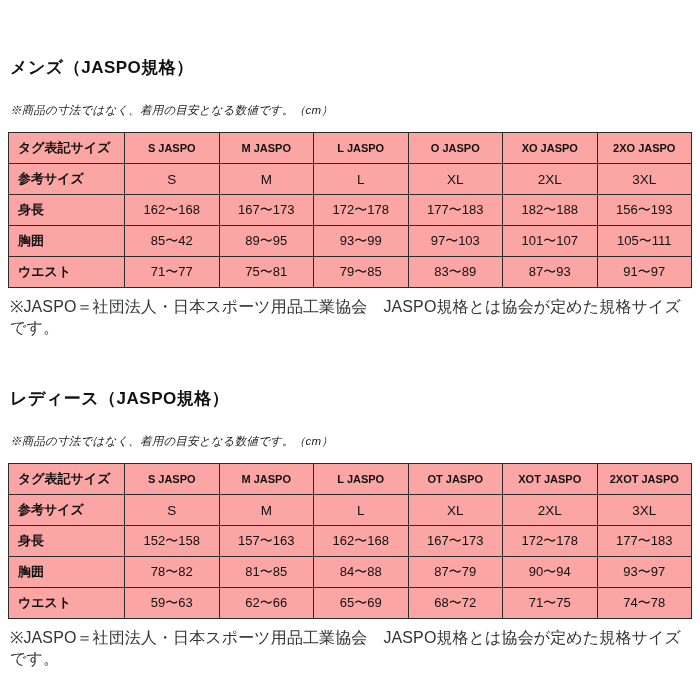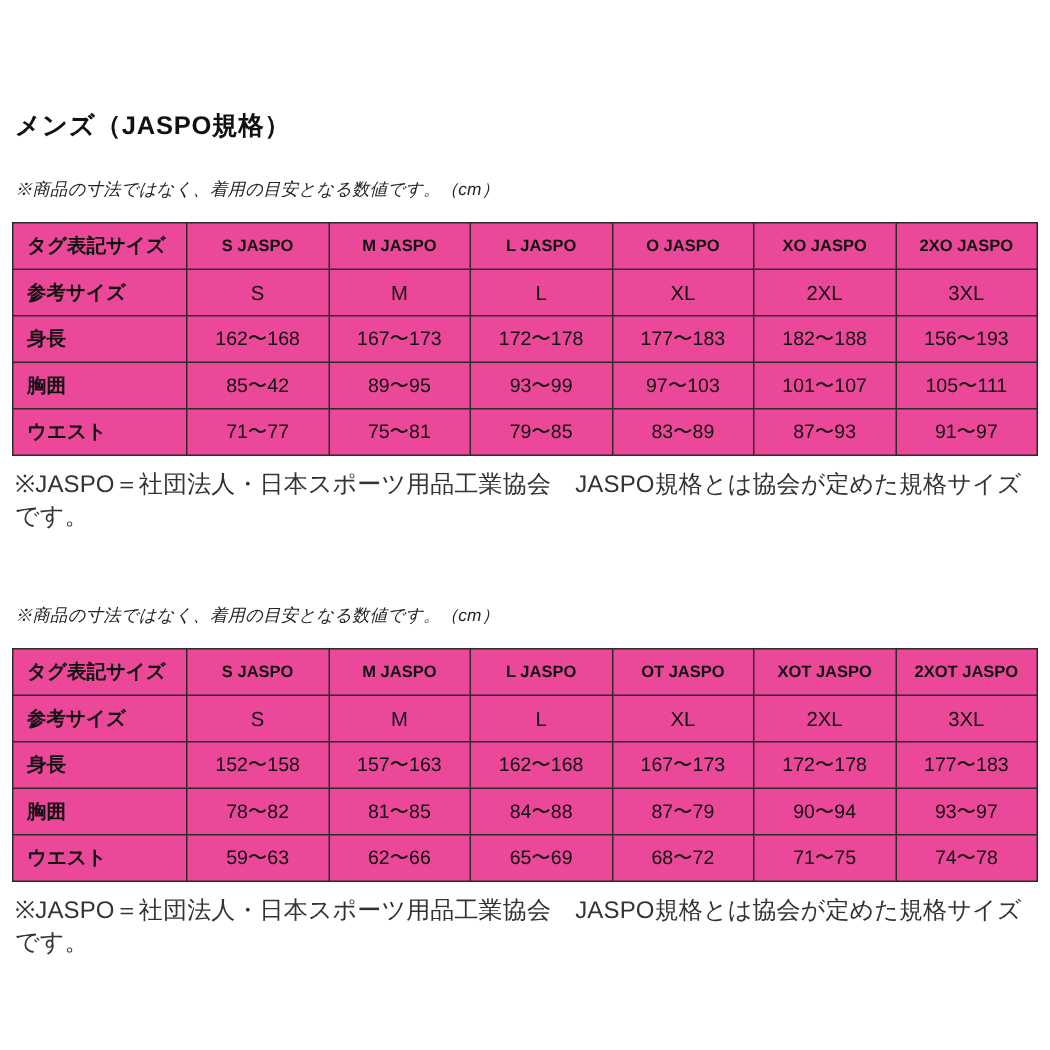--- a/index.html
+++ b/index.html
@@ -11,21 +11,21 @@
     height: 700px;
     background: #ffffff;
     font-family: "Liberation Sans", sans-serif;
     color: #1a1a1a;
     overflow: hidden;
   }
   .page {
     width: 700px;
     height: 700px;
     box-sizing: border-box;
-    padding: 16px 8px;
+    padding: 0 8px;
     position: relative;
   }
   .section {
     width: 684px;
     margin: 0 auto;
   }
   .section-men {
     padding-top: 56px;
   }
   .section-ladies {
@@ -42,21 +42,21 @@
     font-size: 11.5px;
     color: #222222;
     margin: 0 0 14px 2px;
     letter-spacing: 0.2px;
     font-style: italic;
   }
   table.size-table {
     border-collapse: collapse;
     width: 684px;
     table-layout: fixed;
-    background: #ec4899;
+    background: #fca5a5;
   }
   table.size-table td {
     border: 1px solid #2b2b2b;
     height: 31px;
     font-size: 13px;
     text-align: center;
     vertical-align: middle;
     padding: 0 2px;
     color: #111111;
     box-sizing: border-box;
@@ -140,20 +140,21 @@
           <td class="data-cell">87〜93</td>
           <td class="data-cell">91〜97</td>
         </tr>
       </tbody>
     </table>
 
     <p class="table-footnote">※JASPO＝社団法人・日本スポーツ用品工業協会　JASPO規格とは協会が定めた規格サイズです。</p>
   </div>
 
   <div class="section section-ladies">
+    <h2 class="section-title">レディース（JASPO規格）</h2>
     <p class="section-note">※商品の寸法ではなく、着用の目安となる数値です。（cm）</p>
 
     <table class="size-table">
       <tbody>
         <tr class="header-row">
           <td class="head-cell">タグ表記サイズ</td>
           <td class="data-cell">S JASPO</td>
           <td class="data-cell">M JASPO</td>
           <td class="data-cell">L JASPO</td>
           <td class="data-cell">OT JASPO</td>

